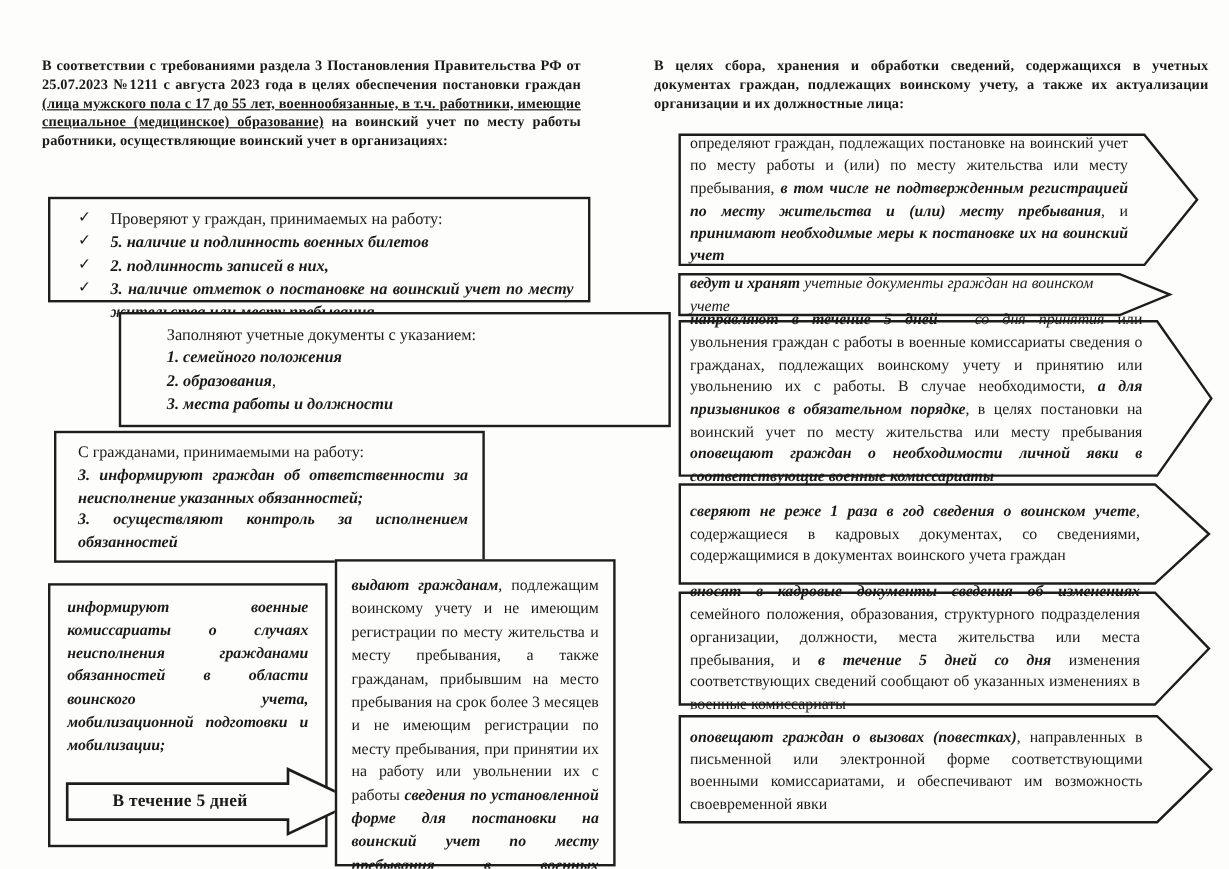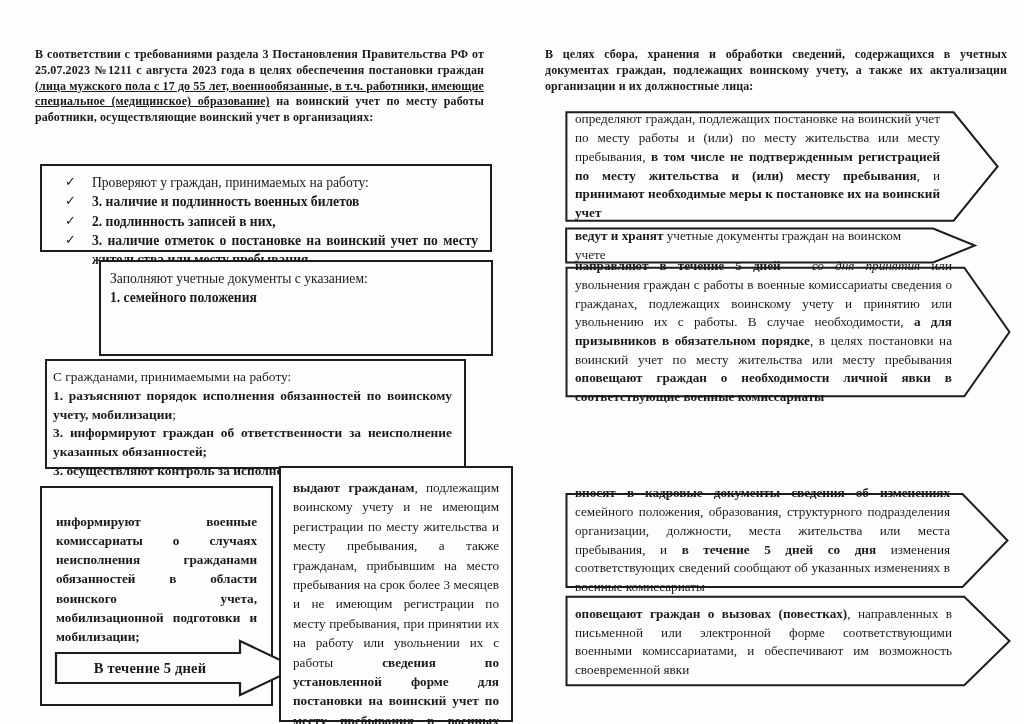--- a/index.html
+++ b/index.html
@@ -8,21 +8,21 @@
     font-family: "Liberation Serif", "DejaVu Serif", serif;
     background:#ffffff; color:#1a1a1a; overflow:hidden;
   }
   #page {
     position:relative; width:1024px; height:724px; background:#fdfdfc;
   }
   .abs { position:absolute; }
   .seg { }
   .b  { font-weight:700; }
   .i  { font-style:italic;margin-left:20px; }
-  .bi { font-weight:700; }
+  .bi { font-weight:700; font-style:italic; }
   .bu { font-weight:700; text-decoration:underline; }
 
   .intro { font-weight:700; font-size:12px; line-height:1.32; text-align:justify; letter-spacing:.1px; }
 
   .rectbox { border:2px solid #1d1d1d; background:#fdfdfc; }
   .boxpad { padding:7px 12px 7px 10px; }
 
   .line { display:flex; font-size:13.6px; line-height:1.42; }
   .line .mark { flex:0 0 40px; padding-left:13px; font-family:"DejaVu Sans",sans-serif; font-size:13px; }
   .line .ltext { flex:1; text-align:justify; }
@@ -53,46 +53,47 @@
 
   <p class="abs intro" style="left:35px; top:47px; width:449px;"><span class="seg b">В соответствии с требованиями раздела 3 Постановления Правительства РФ от 25.07.2023 №1211 с августа 2023 года в целях обеспечения постановки граждан </span><span class="seg bu">(лица мужского пола с 17 до 55 лет, военнообязанные, в т.ч. работники, имеющие специальное (медицинское) образование)</span><span class="seg b"> на воинский учет по месту работы работники, осуществляющие воинский учет в организациях:</span></p>
 
   <div class="abs rectbox boxpad" style="left:40px; top:164px; width:452px; height:88px;">
       <div class="line">
         <span class="mark">✓</span>
         <span class="ltext"><span class="seg">Проверяют у граждан, принимаемых на работу:</span></span>
       </div>
       <div class="line">
         <span class="mark">✓</span>
-        <span class="ltext"><span class="seg bi">3. наличие и подлинность военных билетов</span></span>
+        <span class="ltext"><span class="seg bi">5. наличие и подлинность военных билетов</span></span>
       </div>
       <div class="line">
         <span class="mark">✓</span>
         <span class="ltext"><span class="seg bi">2. подлинность записей в них,</span></span>
       </div>
       <div class="line">
         <span class="mark">✓</span>
         <span class="ltext"><span class="seg bi">3. наличие отметок о постановке на воинский учет по месту жительства или месту пребывания</span></span>
       </div>
     </div>
 
-  <div class="abs rectbox boxpad plainlines" style="left:99px; top:260px; width:394px; height:96px; padding-left:9px;">
+  <div class="abs rectbox boxpad plainlines" style="left:99px; top:260px; width:460px; height:96px; padding-left:38px;">
       <div class="pline"><span class="seg">Заполняют учетные документы с указанием:</span></div>
       <div class="pline"><span class="seg bi">1. семейного положения</span></div>
+      <div class="pline"><span class="seg bi">2. образования</span><span class="seg">,</span></div>
+      <div class="pline"><span class="seg bi">3. места работы и должности</span></div>
     </div>
 
-  <div class="abs rectbox boxpad justlines" style="left:45px; top:359px; width:421px; height:110px; padding-left:6px;">
+  <div class="abs rectbox boxpad justlines" style="left:45px; top:359px; width:359px; height:110px; padding-left:18px;">
       <div class="pline"><span class="seg">С гражданами, принимаемыми на работу:</span></div>
-      <div class="pline"><span class="seg bi">1. разъясняют порядок исполнения обязанностей по воинскому учету, мобилизации</span><span class="seg">;</span></div>
       <div class="pline"><span class="seg bi">3. информируют граждан об ответственности за неисполнение указанных обязанностей;</span></div>
       <div class="pline"><span class="seg bi">3. осуществляют контроль за исполнением обязанностей</span></div>
     </div>
 
   <div class="abs rectbox" style="left:40px; top:486px; width:233px; height:220px;">
-    <p class="para bi" style="padding:24px 14px 0 14px;"><span class="seg bi">информируют военные комиссариаты о случаях неисполнения гражданами обязанностей в области воинского учета, мобилизационной подготовки и мобилизации</span><span class="seg">;</span></p>
+    <p class="para bi" style="padding:8px 14px 0 14px;"><span class="seg bi">информируют военные комиссариаты о случаях неисполнения гражданами обязанностей в области воинского учета, мобилизационной подготовки и мобилизации</span><span class="seg">;</span></p>
     <div class="blockarrow">
       <svg width="248" height="62" viewBox="0 0 248 62">
         <polygon points="2,16 186,16 186,4 243,31 186,58 186,46 2,46"></polygon>
       </svg>
       <div class="alabel">В течение 5 дней</div>
     </div>
   </div>
 
   <div class="abs rectbox" style="left:279px; top:466px; width:234px; height:256px;">
     <p class="para" style="padding:10px 12px; line-height:1.47;"><span class="seg bi">выдают гражданам</span><span class="seg">, подлежащим воинскому учету и не имеющим регистрации по месту жительства и месту пребывания, а также гражданам, прибывшим на место пребывания на срок более 3 месяцев и не имеющим регистрации по месту пребывания, при принятии их на работу или увольнении их с работы </span><span class="seg bi">сведения по установленной форме для постановки на воинский учет по месту пребывания в военных комиссариатах или органах местного самоуправления</span></p>
@@ -102,38 +103,46 @@
 
   <div class="arrowbox" style="left:562px; top:110px; width:440px; height:113px;">
     <svg class="shape" viewBox="0 0 100 100" preserveAspectRatio="none">
       <polygon points="1,2 89,2 99,50 89,98 1,98"></polygon>
     </svg>
     <div class="content">
         <p class="para"><span class="seg">определяют граждан, подлежащих постановке на воинский учет по месту работы и (или) по месту жительства или месту пребывания, </span><span class="seg bi">в том числе не подтвержденным регистрацией по месту жительства и (или) месту пребывания</span><span class="seg">, и </span><span class="seg bi">принимают необходимые меры к постановке их на воинский учет</span></p>
       </div>
   </div>
 
-  <div class="arrowbox" style="left:562px; top:227px; width:417px; height:37px;">
+  <div class="arrowbox" style="left:562px; top:227px; width:417px; height:37px;font-style:italic;">
     <svg class="shape" viewBox="0 0 100 100" preserveAspectRatio="none">
       <polygon points="1,4 89,4 99,50 89,96 1,96"></polygon>
     </svg>
     <div class="content" style="padding-right:52px;">
         <p class="para" style="text-align:left;"><span class="seg b">ведут и хранят</span><span class="seg"> учетные документы граждан на воинском учете</span></p>
       </div>
   </div>
 
   <div class="arrowbox" style="left:562px; top:265px; width:452px; height:134px;">
     <svg class="shape" viewBox="0 0 100 100" preserveAspectRatio="none">
       <polygon points="1,2 89,2 99,50 89,98 1,98"></polygon>
     </svg>
     <div class="content">
         <p class="para"><span class="seg bi">направляют в течение 5 дней</span><span class="seg i"> со дня принятия</span><span class="seg"> или увольнения граждан с работы в военные комиссариаты сведения о гражданах, подлежащих воинскому учету и принятию или увольнению их с работы. В случае необходимости, </span><span class="seg bi">а для призывников в обязательном порядке</span><span class="seg">, в целях постановки на воинский учет по месту жительства или месту пребывания </span><span class="seg bi">оповещают граждан о необходимости личной явки в соответствующие военные комиссариаты</span></p>
       </div>
   </div>
 
+  <div class="arrowbox" style="left:562px; top:402px; width:450px; height:86px;">
+    <svg class="shape" viewBox="0 0 100 100" preserveAspectRatio="none">
+      <polygon points="1,2 89,2 99,50 89,98 1,98"></polygon>
+    </svg>
+    <div class="content">
+        <p class="para"><span class="seg bi">сверяют не реже 1 раза в год сведения о воинском учете</span><span class="seg">, содержащиеся в кадровых документах, со сведениями, содержащимися в документах воинского учета граждан</span></p>
+      </div>
+  </div>
 
   <div class="arrowbox" style="left:562px; top:492px; width:450px; height:97px;">
     <svg class="shape" viewBox="0 0 100 100" preserveAspectRatio="none">
       <polygon points="1,2 89,2 99,50 89,98 1,98"></polygon>
     </svg>
     <div class="content">
         <p class="para"><span class="seg bi">вносят в кадровые документы сведения об изменениях</span><span class="seg"> семейного положения, образования, структурного подразделения организации, должности, места жительства или места пребывания, и </span><span class="seg bi">в течение 5 дней со дня</span><span class="seg"> изменения соответствующих сведений сообщают об указанных изменениях в военные комиссариаты</span></p>
       </div>
   </div>
 

